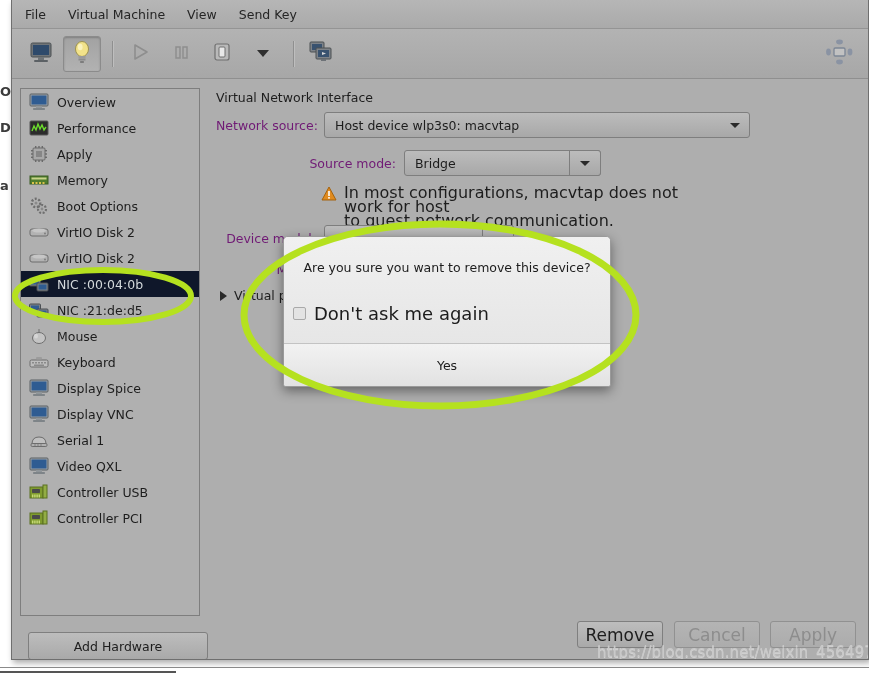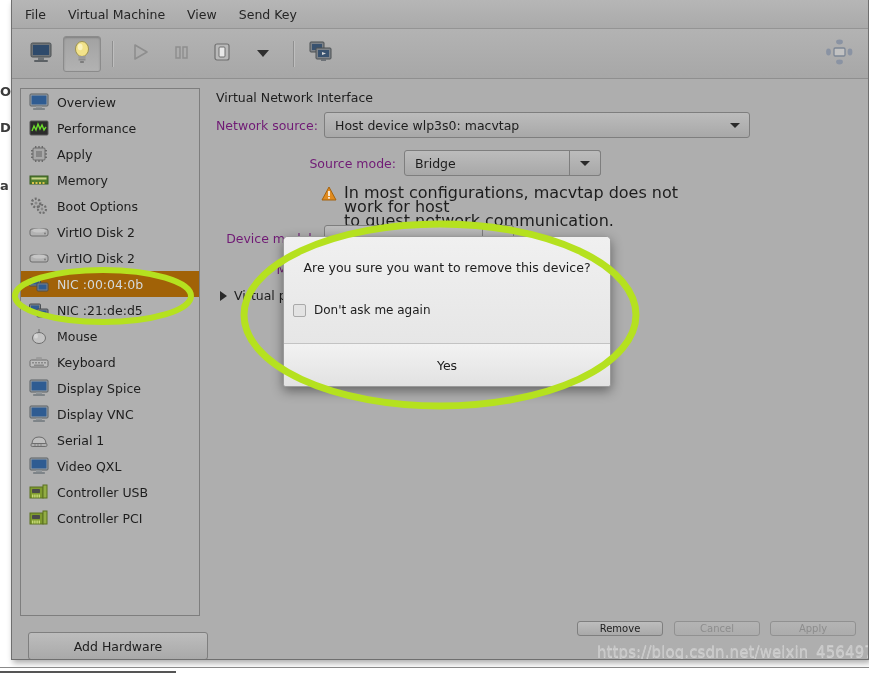--- a/index.html
+++ b/index.html
@@ -119,21 +119,21 @@
   .hw-item {
     height: 26px;
     display: flex;
     align-items: center;
     padding-left: 7px;
     font-size: 12.5px;
     color: #1d1d1d;
     white-space: nowrap;
   }
   .hw-item.selected {
-    background: #a16207;
+    background: #0f172a;
     color: #d4d9dc;
   }
   .hw-icon {
     width: 22px; height: 20px;
     margin-right: 7px;
     flex: 0 0 22px;
     display: flex; align-items: center; justify-content: center;
   }
   #add-hardware-btn {
     position: absolute; left: 8px; top: 544px;
@@ -232,25 +232,25 @@
     width: 0; height: 0;
     border-top: 5px solid transparent;
     border-bottom: 5px solid transparent;
     border-left: 7px solid #2a2a2a;
     margin-right: 7px;
   }
 
   
   .btn {
     position: absolute;
-    height: 15px;
+    height: 27px;
     background: linear-gradient(to bottom, #bdbdbd 0%, #a9a9a9 100%);
     border: 1px solid #7f7f7f;
     border-radius: 3px;
-    font-size: 10px;
+    font-size: 17px;
     color: #1d1d1d;
     display: flex; align-items: center; justify-content: center;
     cursor: default;
   }
   .btn.disabled {
     color: #8d8d8d;
     background: linear-gradient(to bottom, #b4b4b4 0%, #acacac 100%);
     border-color: #919191;
   }
 
@@ -284,21 +284,21 @@
     align-items: center;
   }
   #dialog-checkbox {
     width: 13px; height: 13px;
     background: #e3e3e3;
     border: 1px solid #a9a9a9;
     border-radius: 2px;
     margin-right: 8px;
   }
   #dialog-check-label {
-    font-size: 12px;
+    font-size: 18px;
     color: #1c1c1c;
   }
   #dialog-buttons {
     position: absolute;
     left: 0; bottom: 0;
     width: 100%; height: 43px;
     display: flex;
     border-top: 1px solid #c3c3c3;
   }
   .dlg-btn {

